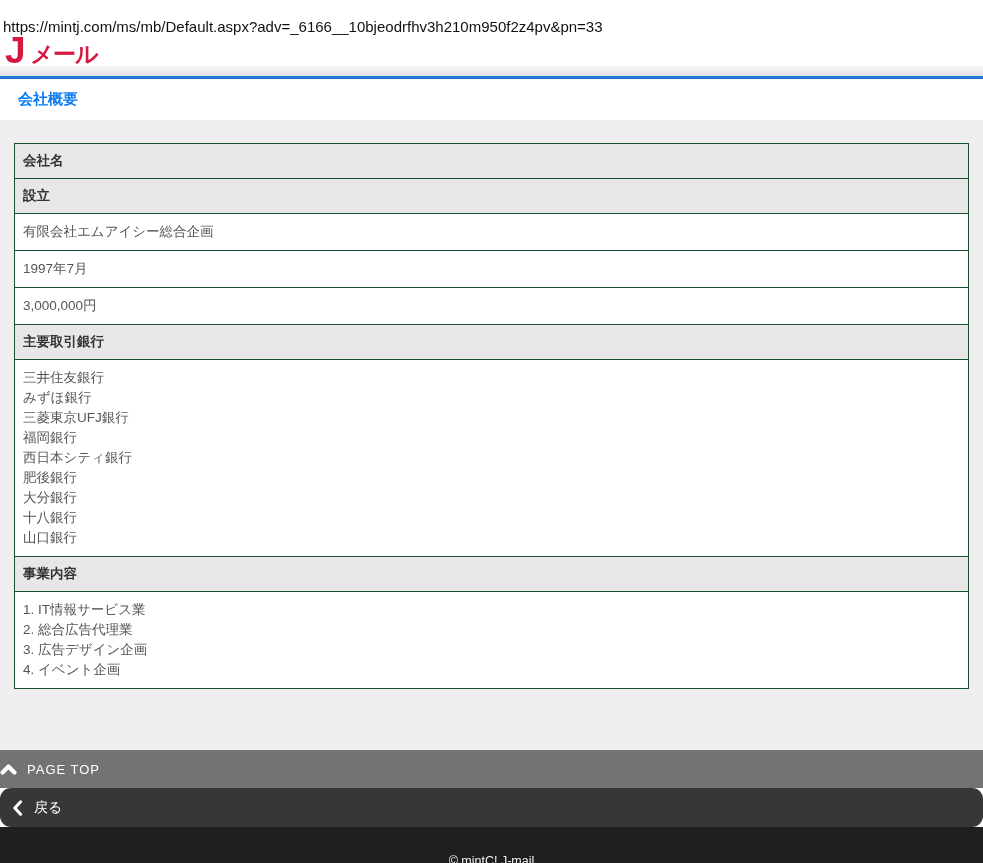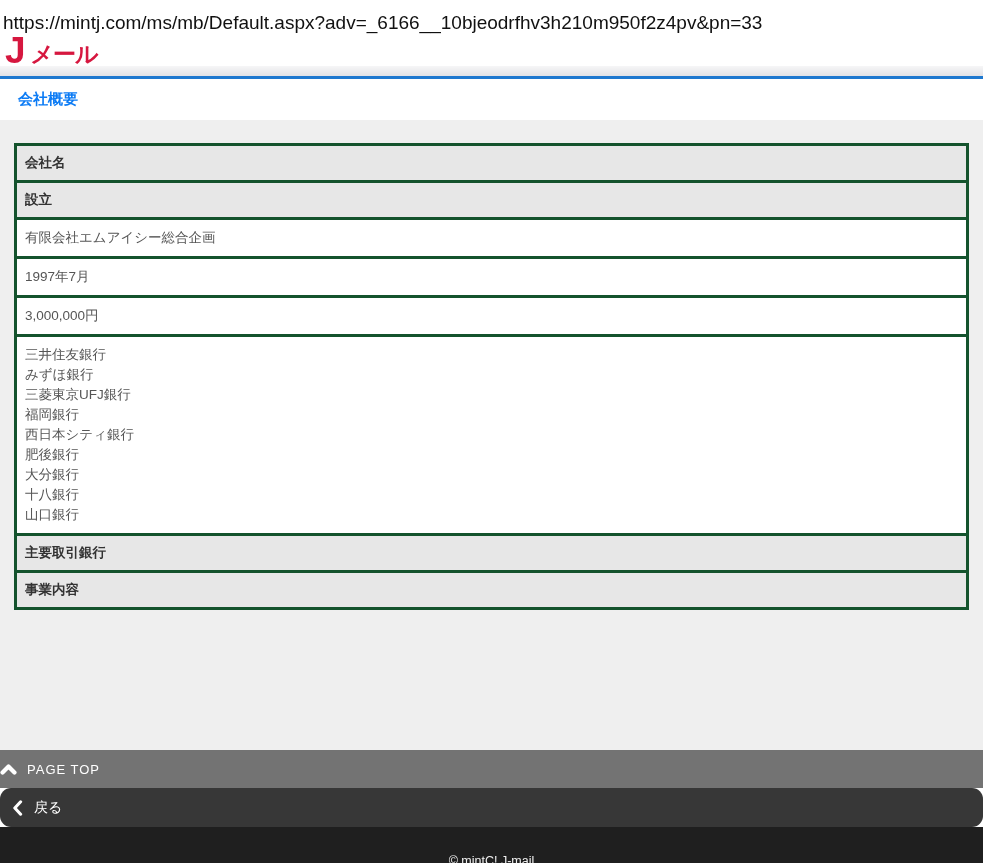--- a/index.html
+++ b/index.html
@@ -7,22 +7,22 @@
   body {
     font-family: "Liberation Sans", "DejaVu Sans", sans-serif;
     background: #ffffff;
     overflow: hidden;
     position: relative;
   }
 
   
   .url-text {
     height: 22px;
-    padding: 12px 0 0 3px;
-    font-size: 19px;
+    padding: 18px 0 0 3px;
+    font-size: 15px;
     color: #111;
     white-space: nowrap;
   }
 
   
   .logo-row {
     height: 44px;
     display: flex;
     align-items: flex-end;
     padding-left: 5px;
@@ -61,21 +61,21 @@
     padding: 23px 14px 37px 14px;
   }
   table.company-table {
     width: 100%;
     border-collapse: collapse;
     background: #ffffff;
     border: 1px solid #cfcfcf;
   }
   table.company-table th,
   table.company-table td {
-    border: 3px solid #14532d;
+    border: 1px solid #14532d;
     text-align: left;
     font-size: 13.5px;
     padding: 8px 8px;
     vertical-align: middle;
   }
   table.company-table th {
     background: #e7e7e7;
     color: #333;
     font-weight: bold;
     height: 33px;
@@ -165,27 +165,30 @@
         <tr>
           <td>有限会社エムアイシー総合企画</td>
         </tr>
         <tr>
           <td>1997年7月</td>
         </tr>
         <tr>
           <td>3,000,000円</td>
         </tr>
         <tr>
+          <th>主要取引銀行</th>
+        </tr>
+        <tr>
           <td>三井住友銀行<br>みずほ銀行<br>三菱東京UFJ銀行<br>福岡銀行<br>西日本シティ銀行<br>肥後銀行<br>大分銀行<br>十八銀行<br>山口銀行</td>
         </tr>
         <tr>
-          <th>主要取引銀行</th>
-        </tr>
-        <tr>
           <th>事業内容</th>
+        </tr>
+        <tr>
+          <td>1. IT情報サービス業<br>2. 総合広告代理業<br>3. 広告デザイン企画<br>4. イベント企画</td>
         </tr>
       </tbody>
   </table>
 </div>
 
 <div class="page-top-bar">
   <svg class="chevron-up-svg" viewBox="0 0 20 14">
     <polyline points="3,11 10,4 17,11" fill="none" stroke="#ffffff" stroke-width="5" stroke-linecap="round" stroke-linejoin="round"></polyline>
   </svg>
   <span class="label">PAGE TOP</span>

